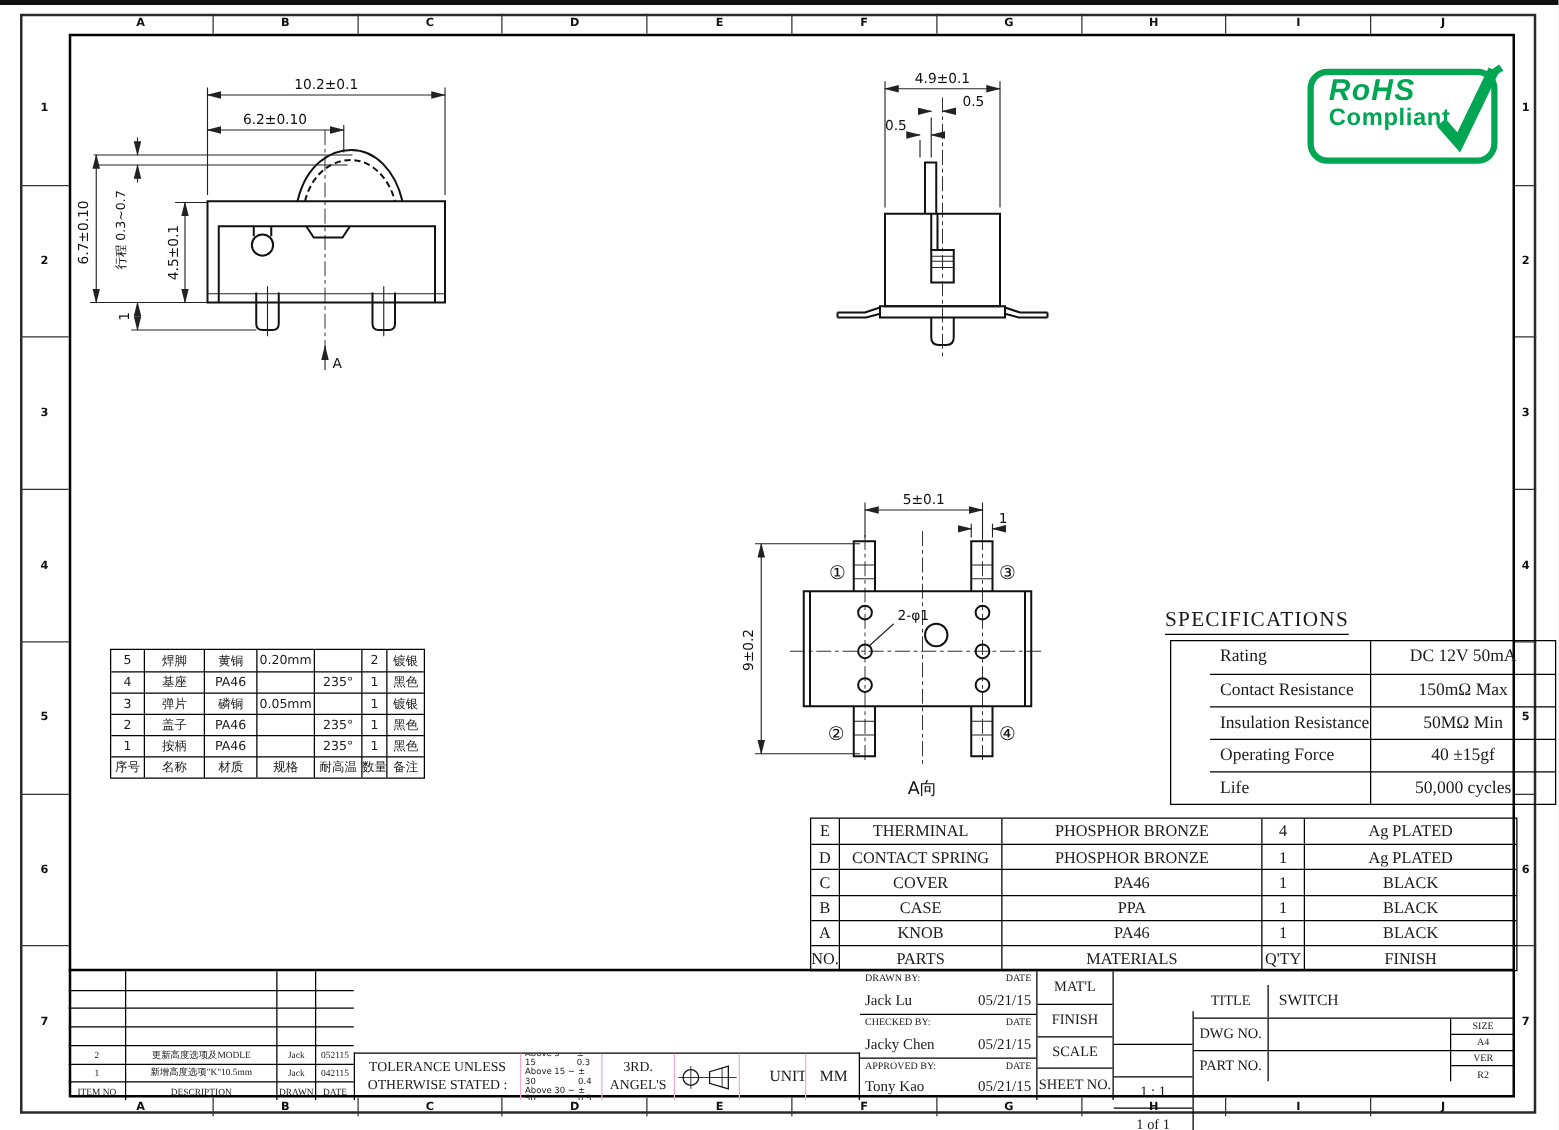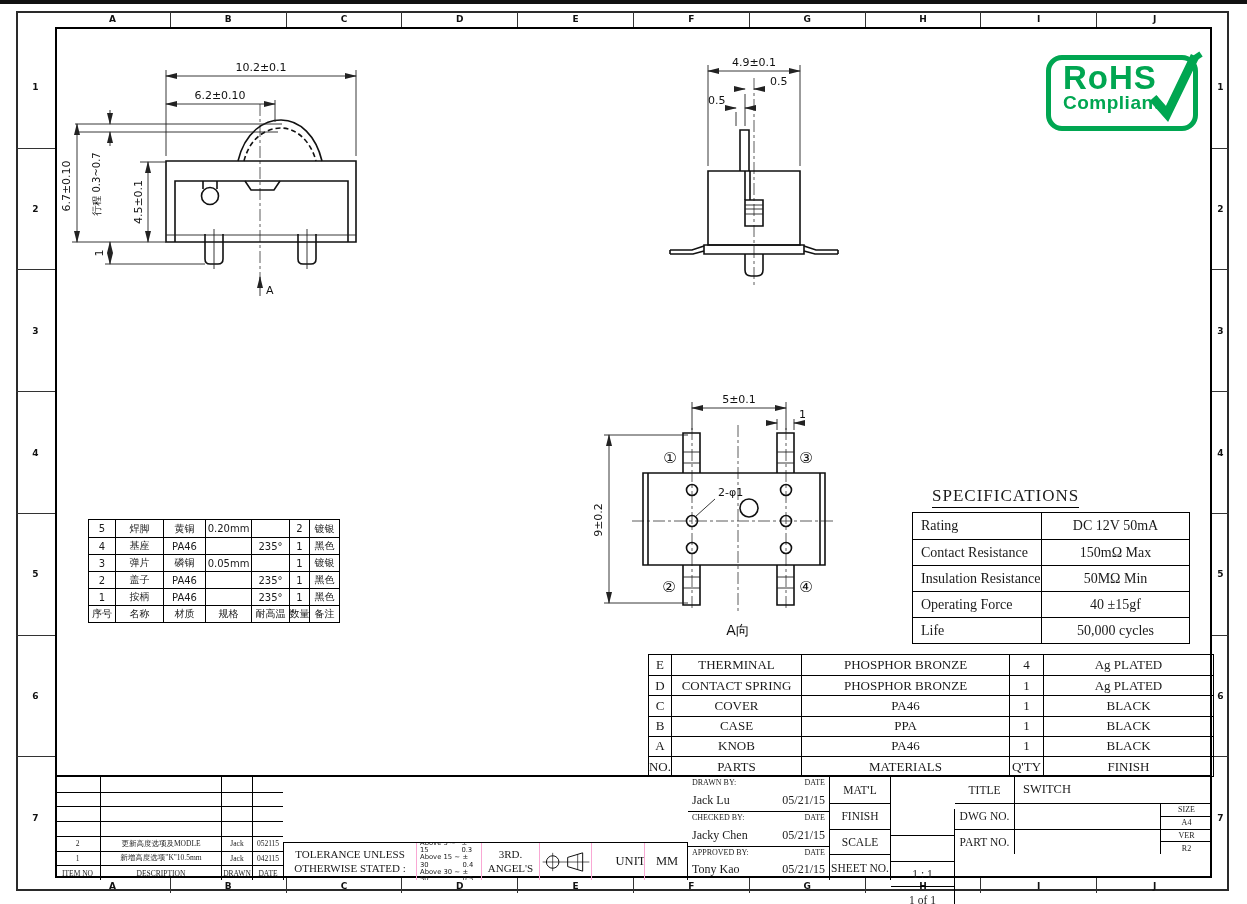--- a/index.html
+++ b/index.html
@@ -22,34 +22,34 @@
   .dim-sm{font:10px "DejaVu Sans",sans-serif;}
   .pin-num{font:15px "DejaVu Sans",sans-serif;}
   .view-lab{font:14px "DejaVu Sans",sans-serif;}
   .oline{stroke:#111;stroke-width:1.6;fill:none;}
   .tline{stroke:#222;stroke-width:0.9;fill:none;}
   .cline{stroke:#333;stroke-width:0.8;fill:none;stroke-dasharray:12 3 3 3;}
   .dashed{stroke-dasharray:5 3;}
   
   .rohs{left:1046px;top:55px;width:152px;height:76px;border:5px solid #00A651;border-radius:16px;
         padding:2px 0 0 12px;color:#00A651;font-family:"Liberation Sans",sans-serif;}
-  .rohs .l1{font-size:33px;font-weight:bold;line-height:0.95;letter-spacing:1px;}
+  .rohs .l1{font-size:24px;font-weight:bold;line-height:0.95;letter-spacing:1px;font-style:italic;}
   .rohs .l2{font-size:19px;font-weight:bold;letter-spacing:0.5px;line-height:1;}
   
   .bom-cn{left:88px;top:519px;display:grid;grid-template-columns:26px 48px 42px 46px 38px 20px 30px;
           grid-auto-rows:17px;border:1.5px solid #000;font:10px "DejaVu Sans",sans-serif;}
   .bom-cn>div{border-left:1px solid #000;border-top:1px solid #000;display:flex;align-items:center;
           justify-content:center;overflow:hidden;white-space:nowrap;}
   .bom-cn>div:nth-child(-n+7){border-top:none;}
   .bom-cn>div:nth-child(7n+1){border-left:none;}
   
   .spec-title{left:932px;top:486px;font:17px "Liberation Serif",serif;letter-spacing:1px;
           border-bottom:1.5px solid #000;padding-bottom:1px;}
-  .spec-table{left:912px;top:512px;display:grid;grid-template-columns:128px 148px;grid-auto-rows:26px;
-          border:1.5px solid #000;font:14px "Liberation Serif",serif;}
+  .spec-table{left:936px;top:512px;display:grid;grid-template-columns:128px 148px;grid-auto-rows:26px;
+          border:1.5px solid #000;font:14px "Liberation Serif",serif;padding-left:31px;}
   .spec-table>div{border-left:1px solid #000;border-top:1px solid #000;display:flex;align-items:center;
           justify-content:center;white-space:nowrap;overflow:hidden;}
   .spec-table>div:nth-child(-n+2){border-top:none;}
   .spec-table>div:nth-child(2n+1){border-left:none;justify-content:flex-start;padding-left:8px;}
   
   .parts{left:648px;top:654px;display:grid;grid-template-columns:22px 130px 208px 34px 170px;
           grid-auto-rows:20.2px;border:1.5px solid #000;font:13px "Liberation Serif",serif;}
   .parts>div{border-left:1px solid #000;border-top:1px solid #000;display:flex;align-items:center;
           justify-content:center;white-space:nowrap;overflow:hidden;}
   .parts>div:nth-child(-n+5){border-top:none;}
@@ -82,21 +82,21 @@
   .sig>div:first-child{border-top:none;}
   .sig .lr{display:flex;justify-content:space-between;font:8px "Liberation Serif",serif;}
   .sig .nr{display:flex;justify-content:space-between;align-items:flex-end;font:12px "Liberation Serif",serif;padding-bottom:2px;}
   .lblcol{position:absolute;left:775px;top:0;width:61px;height:103px;border-right:1px solid #000;
        display:grid;grid-template-rows:repeat(4,1fr);}
   .lblcol>div,.valcol>div{border-top:1px solid #000;display:flex;align-items:center;justify-content:center;
        font:11.5px "Liberation Serif",serif;white-space:nowrap;overflow:hidden;}
   .lblcol>div:first-child,.valcol>div:first-child{border-top:none;}
   .valcol{position:absolute;left:836px;top:0;width:64px;height:103px;border-right:1.5px solid #000;
        display:grid;grid-template-rows:repeat(4,1fr);margin-top:32px;}
-  .tright{position:absolute;left:900px;top:0;width:257px;height:103px;display:grid;grid-template-rows:repeat(4,1fr);text-align:right;}
+  .tright{position:absolute;left:900px;top:11px;width:257px;height:103px;display:grid;grid-template-rows:repeat(4,1fr);text-align:right;}
   .tright>div{border-top:1px solid #000;display:flex;}
   .tright>div:first-child{border-top:none;}
   .tright .lab{width:60px;border-right:1px solid #000;display:flex;align-items:center;justify-content:center;
        font:11.5px "Liberation Serif",serif;}
   .tright .val{flex:1;display:flex;align-items:center;padding-left:8px;font:12.5px "Liberation Serif",serif;}
   .mini{width:52px;border-left:1px solid #000;display:flex;flex-direction:column;}
   .mini>div{flex:1;display:flex;align-items:center;justify-content:center;font:8px "Liberation Serif",serif;}
   .mini>div:first-child{border-bottom:1px solid #000;}
 </style>
 </head>

